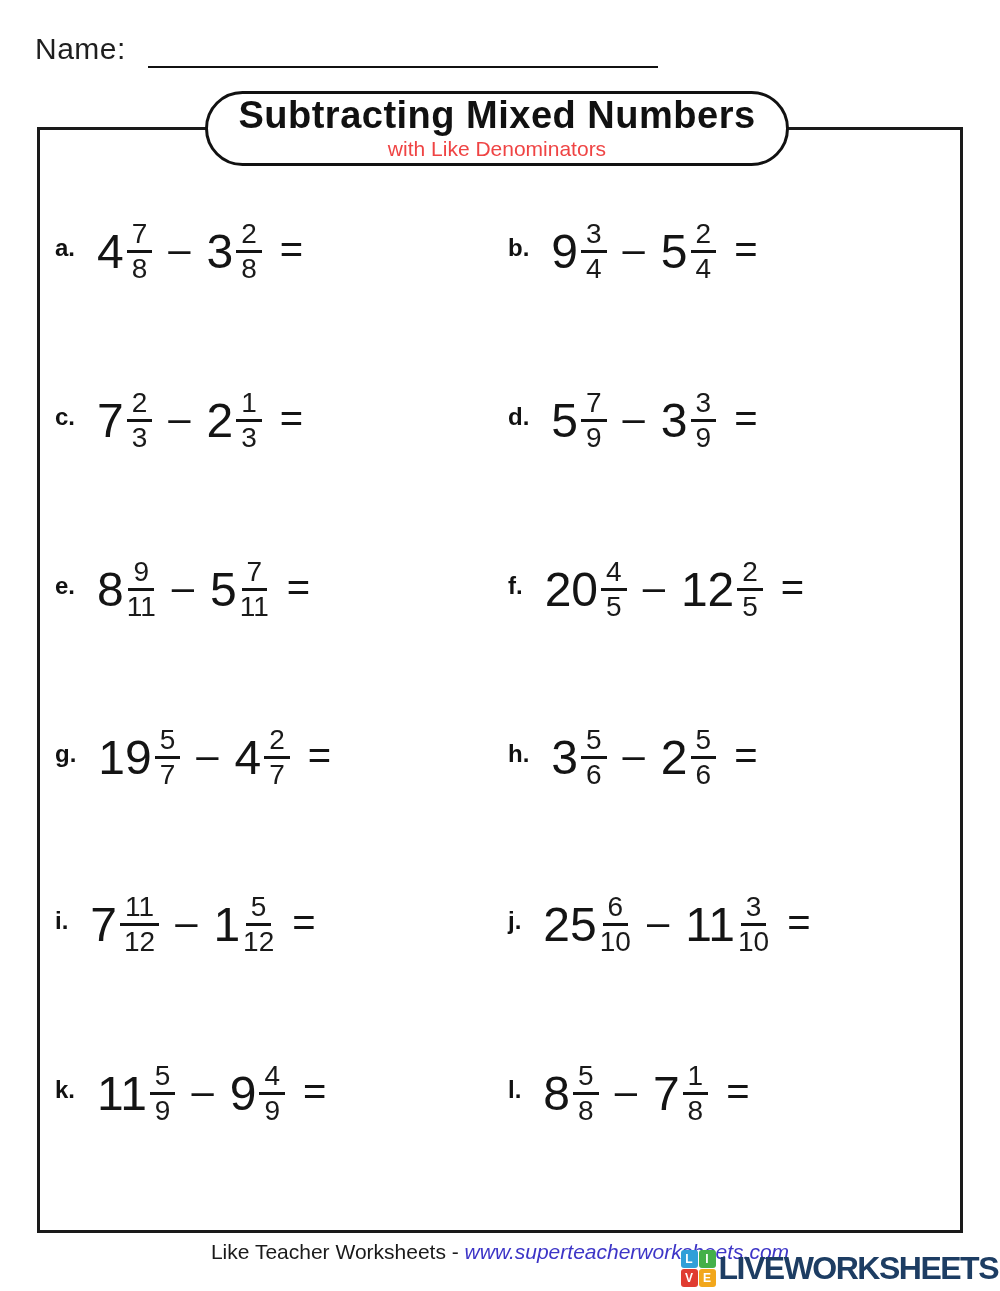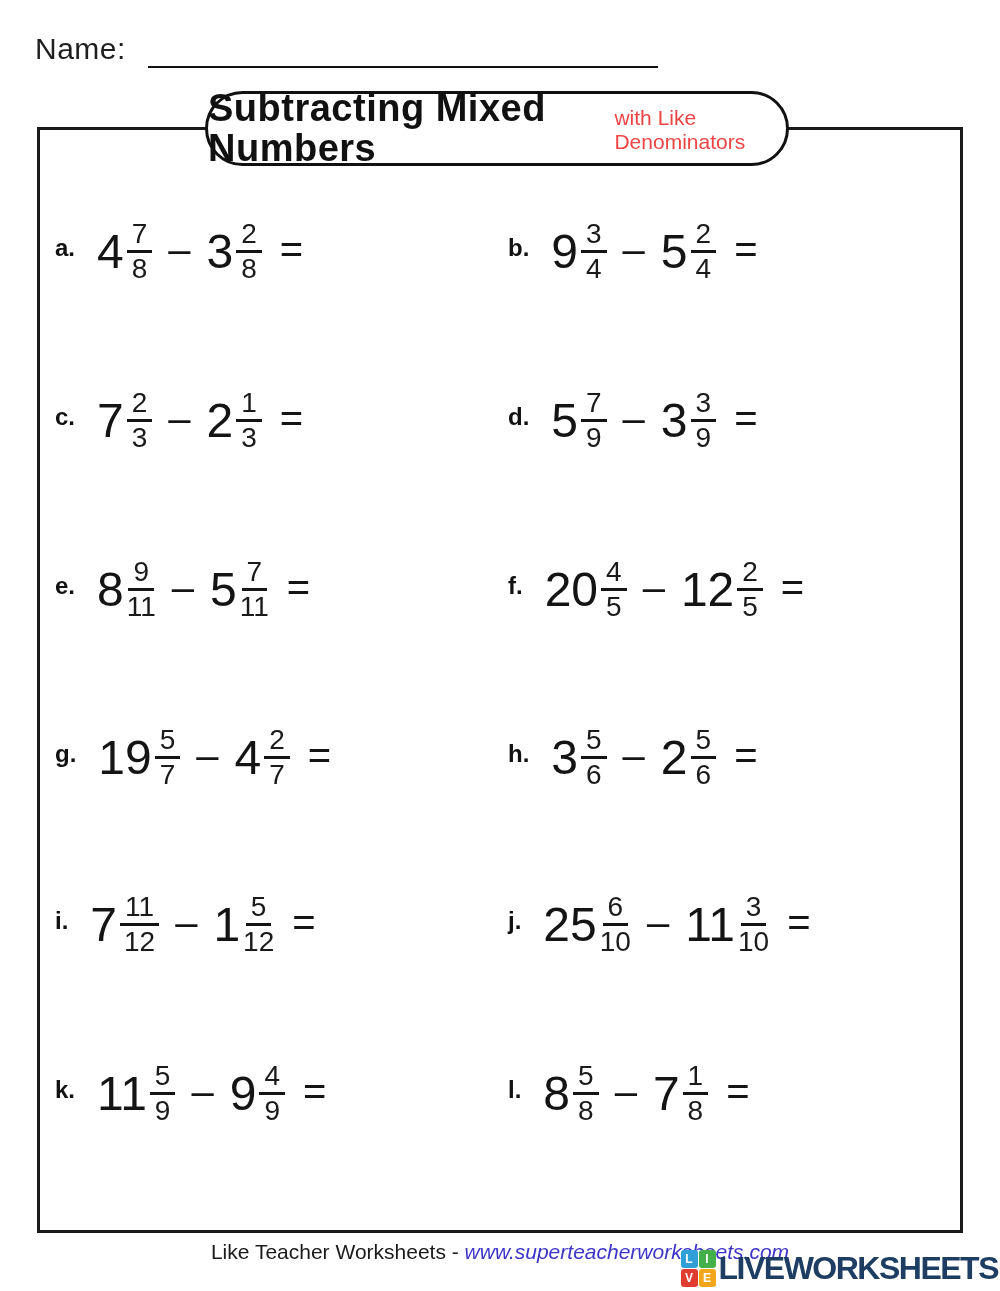--- a/index.html
+++ b/index.html
@@ -8,21 +8,21 @@
 
   
   .name-row { position:absolute; left:35px; top:32px; display:flex; align-items:flex-start; }
   .name-label { font-size:30px; color:#1f1f1f; letter-spacing:0.5px; }
   .name-line { width:510px; height:36px; margin-left:22px; border-bottom:2px solid #111; }
 
   
   .main-box { position:absolute; left:37px; top:127px; width:926px; height:1106px; border:3px solid #1a1a1a; background:transparent; }
 
   
-  .title-pill { position:absolute; left:205px; top:91px; width:584px; height:75px; background:#ffffff; border:3px solid #111; border-radius:40px; z-index:2; display:flex; flex-direction:row; align-items:center; justify-content:center; }
+  .title-pill { position:absolute; left:205px; top:91px; width:584px; height:75px; background:#ffffff; border:3px solid #111; border-radius:40px; z-index:2; display:flex; flex-direction:column; align-items:center; justify-content:center; }
   .title-main { font-size:38px; font-weight:700; letter-spacing:0.5px; color:#111; line-height:1.05; }
   .title-sub { font-size:21px; font-weight:400; color:#ef4444; margin-top:2px; }
 
   
   .problem { position:absolute; display:flex; align-items:center; z-index:1; }
   .p-letter { font-size:24px; font-weight:700; color:#111; margin-right:22px; position:relative; top:-4px; }
   .expr { display:flex; align-items:center; }
   .whole { font-size:48px; font-weight:400; color:#141414; line-height:1; }
   .frac { display:inline-flex; flex-direction:column; align-items:center; margin-left:3px; line-height:1; }
   .frac .num { font-size:28px; padding:0 5px 2px 5px; border-bottom:3px solid #141414; text-align:center; }

